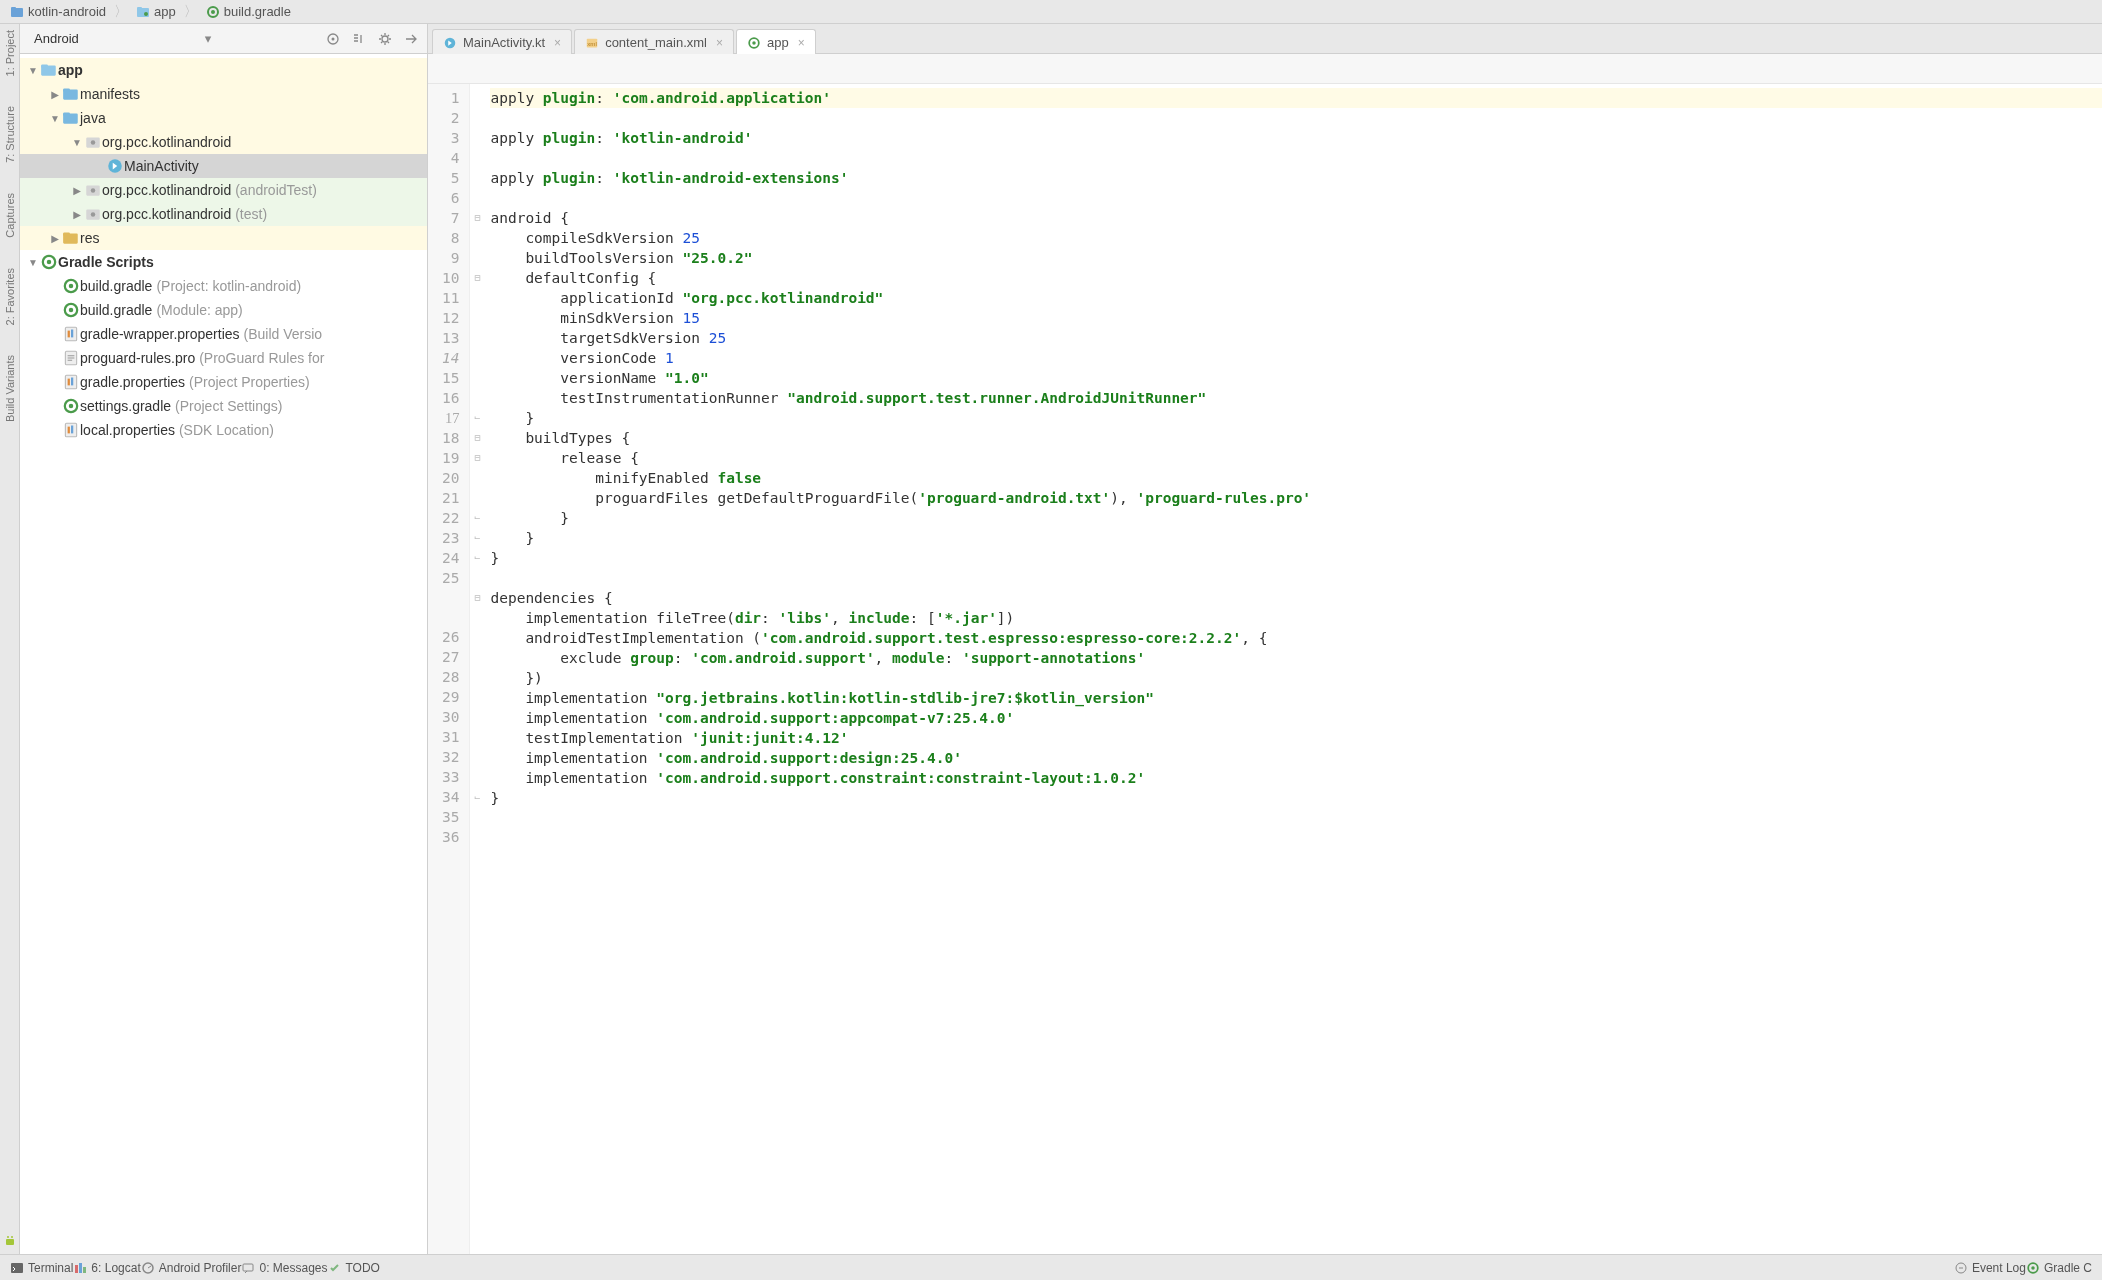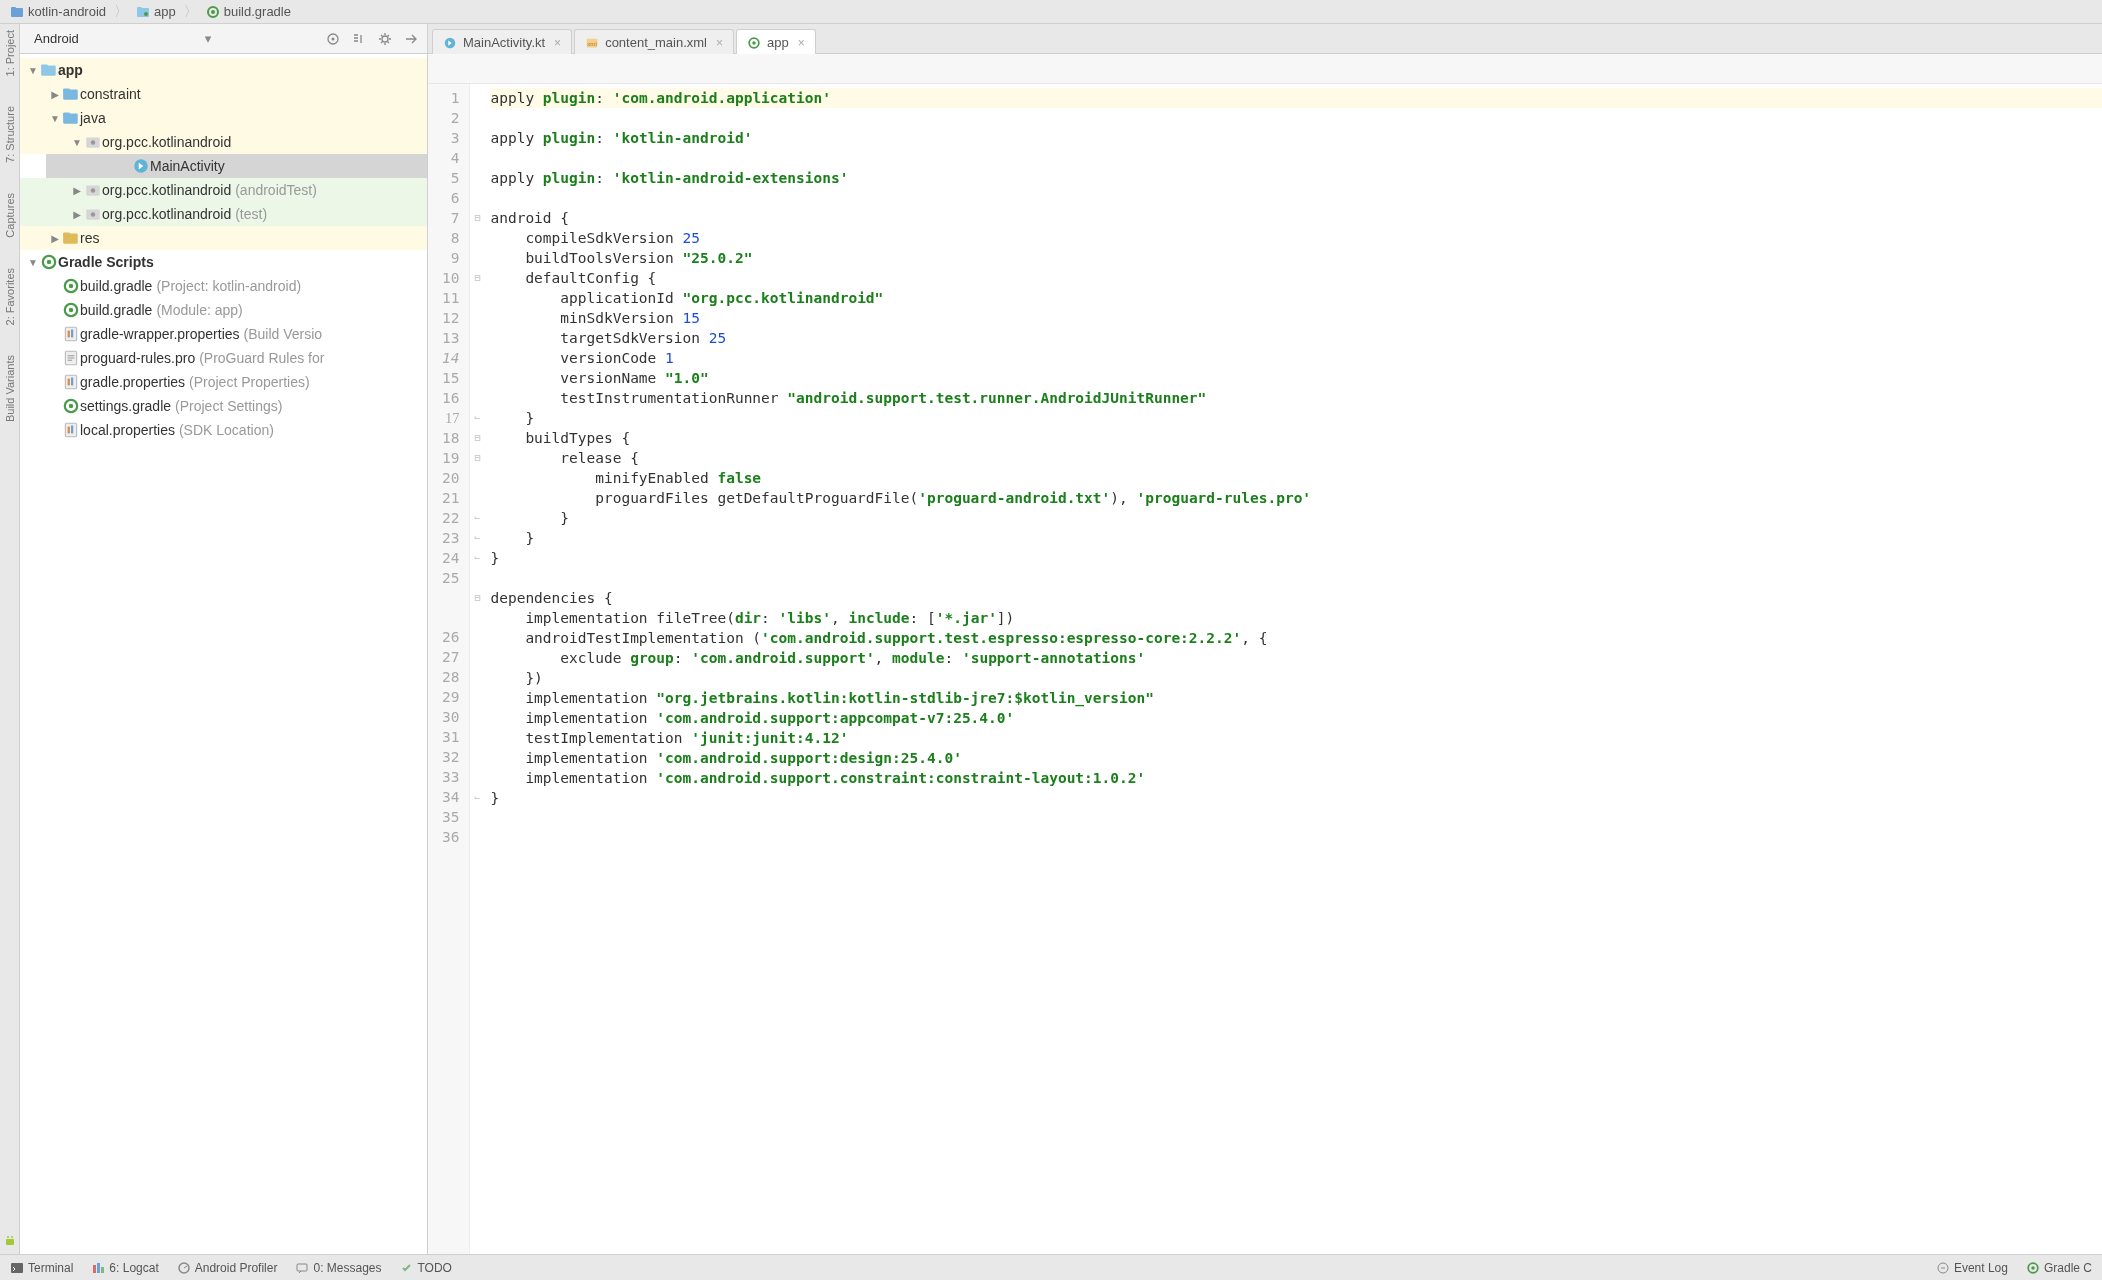--- a/index.html
+++ b/index.html
@@ -25,21 +25,21 @@
   .project-header { height: 30px; display: flex; align-items: center; justify-content: space-between; padding: 0 8px; border-bottom: 1px solid #cfcfcf; background: #f4f4f4; }
   .project-header .left { display: flex; align-items: center; gap: 6px; }
   .project-header .right { display: flex; align-items: center; gap: 10px; }
   .project-header .dropdown-indicator { color: #888; margin-left: 120px; }
   .hdr-btn { width: 16px; height: 16px; display: inline-flex; align-items: center; justify-content: center; color: #888; cursor: pointer; }
 
   .tree { flex: 1; overflow: auto; padding: 4px 0; font-size: 14px; }
   .tree-row { display: flex; align-items: center; height: 24px; padding-right: 6px; cursor: pointer; white-space: nowrap; }
   .tree-row.highl-yellow { background: #fffae3; }
   .tree-row.highl-green { background: #edf7e8; }
-  .tree-row.selected { background: #d5d5d5; margin-left: 26px; }
+  .tree-row.selected { background: #d5d5d5; }
   .tree-row .indent { display: inline-block; }
   .tree-row .arrow { width: 14px; display: inline-flex; justify-content: center; color: #888; font-size: 10px; }
   .tree-row .ic { width: 18px; height: 16px; display: inline-flex; align-items: center; justify-content: center; }
   .tree-row .label { font-weight: normal; color: #333; }
   .tree-row .label.bold { font-weight: bold; }
   .tree-row .note { color: #999; margin-left: 4px; }
 
   
   .editor-area { flex: 1; display: flex; flex-direction: column; background: #fff; min-width: 0; }
   .tabbar { height: 30px; display: flex; align-items: flex-end; background: #e8e8e8; border-bottom: 1px solid #cfcfcf; padding-left: 4px; }
@@ -58,21 +58,21 @@
   .code-line.caret-line { background: #fffbe6; }
   .tok-kw { color: #1b7f1b; font-weight: bold; }
   .tok-str { color: #1b7f1b; font-weight: bold; }
   .tok-num { color: #1c4fd6; }
   .tok-bool { color: #1b7f1b; font-weight: bold; }
   .tok-id { color: #333; }
   .tok-arg { color: #1b7f1b; font-weight: bold; margin-top: 40px; }
 
   
   .statusbar { height: 26px; background: #e8e8e8; border-top: 1px solid #cfcfcf; display: flex; align-items: center; justify-content: space-between; padding: 0 10px; font-size: 12px; color: #555; }
-  .statusbar .group { display: flex; align-items: flex-end; gap: 18px; }
+  .statusbar .group { display: flex; align-items: flex-end; }
   .statusbar .item { display: flex; align-items: center; gap: 4px; cursor: pointer; }
   .statusbar .ic { width: 14px; height: 14px; display: inline-flex; }
 
   
   svg { display: block; }
 </style>
 </head>
 <body>
 
 <div class="root">
@@ -178,21 +178,21 @@
           </div>
           <div class="tree-row highl-yellow">
             <span class="indent" style="width:28px"></span>
             <span class="arrow">▶</span>
             <span class="ic">
               <svg viewBox="0 0 16 16">
                 <rect x="1" y="4" width="13" height="9" rx="1" fill="#79b8e0"></rect>
                 <rect x="1" y="3" width="6" height="3" rx="1" fill="#79b8e0"></rect>
               </svg>
             </span>
-            <span class="label">constraint</span>
+            <span class="label">manifests</span>
           </div>
           <div class="tree-row highl-yellow">
             <span class="indent" style="width:28px"></span>
             <span class="arrow">▼</span>
             <span class="ic">
               <svg viewBox="0 0 16 16">
                 <rect x="1" y="4" width="13" height="9" rx="1" fill="#79b8e0"></rect>
                 <rect x="1" y="3" width="6" height="3" rx="1" fill="#79b8e0"></rect>
               </svg>
             </span>

